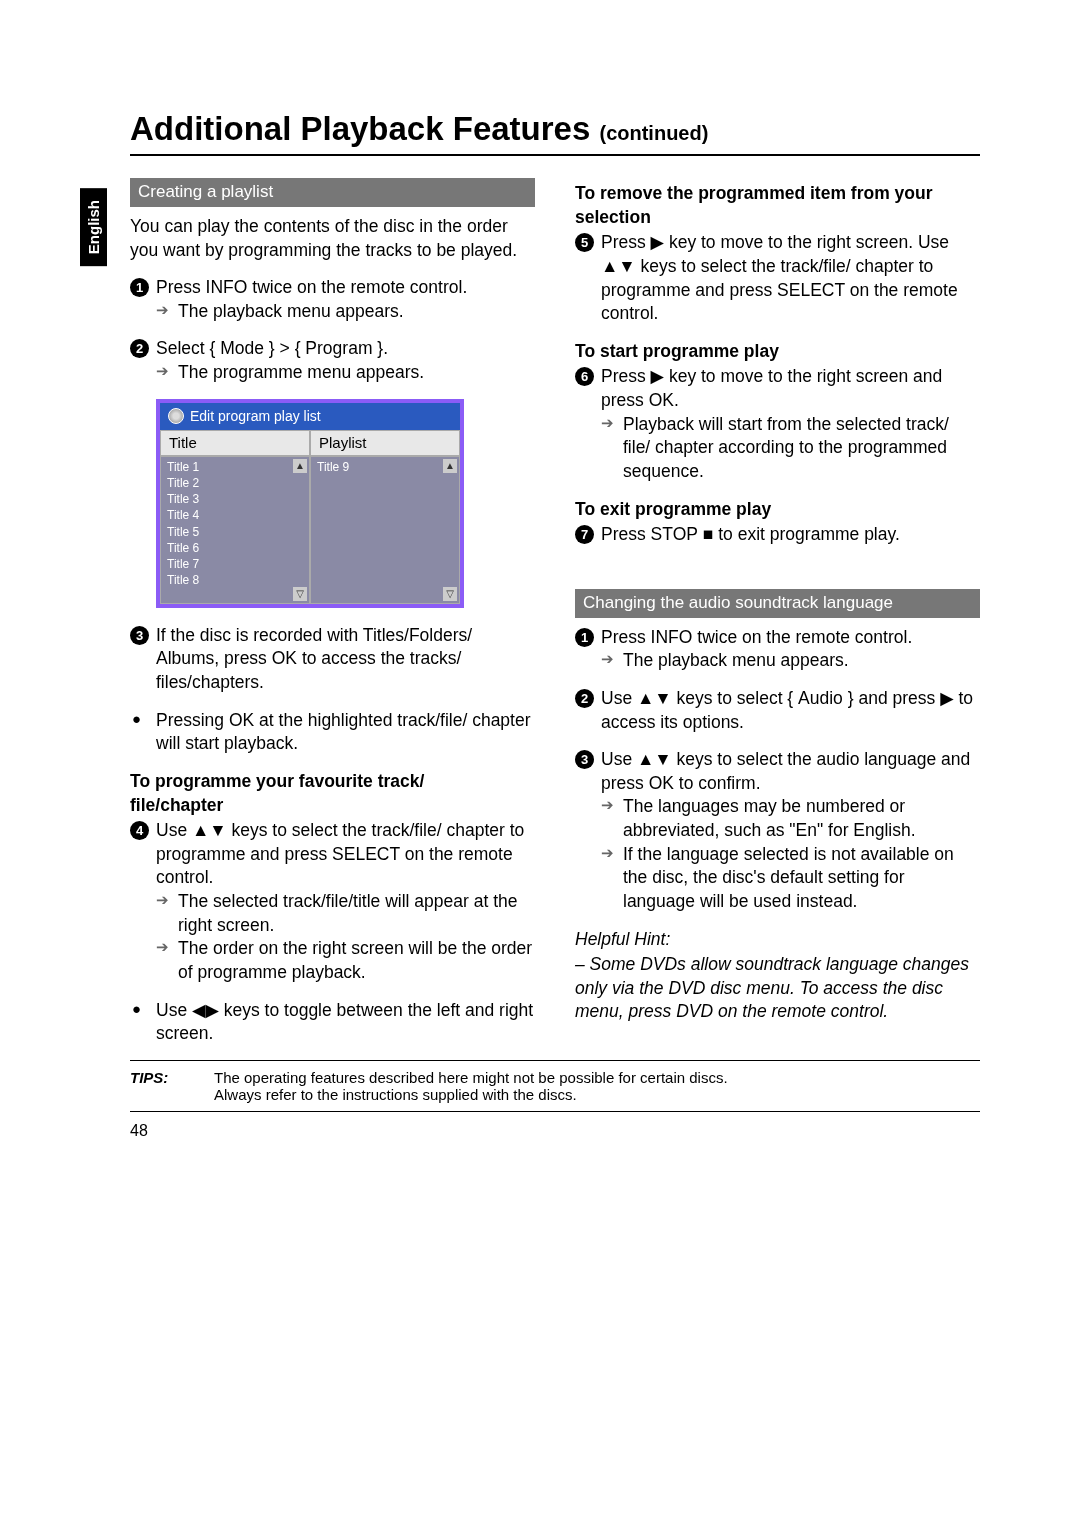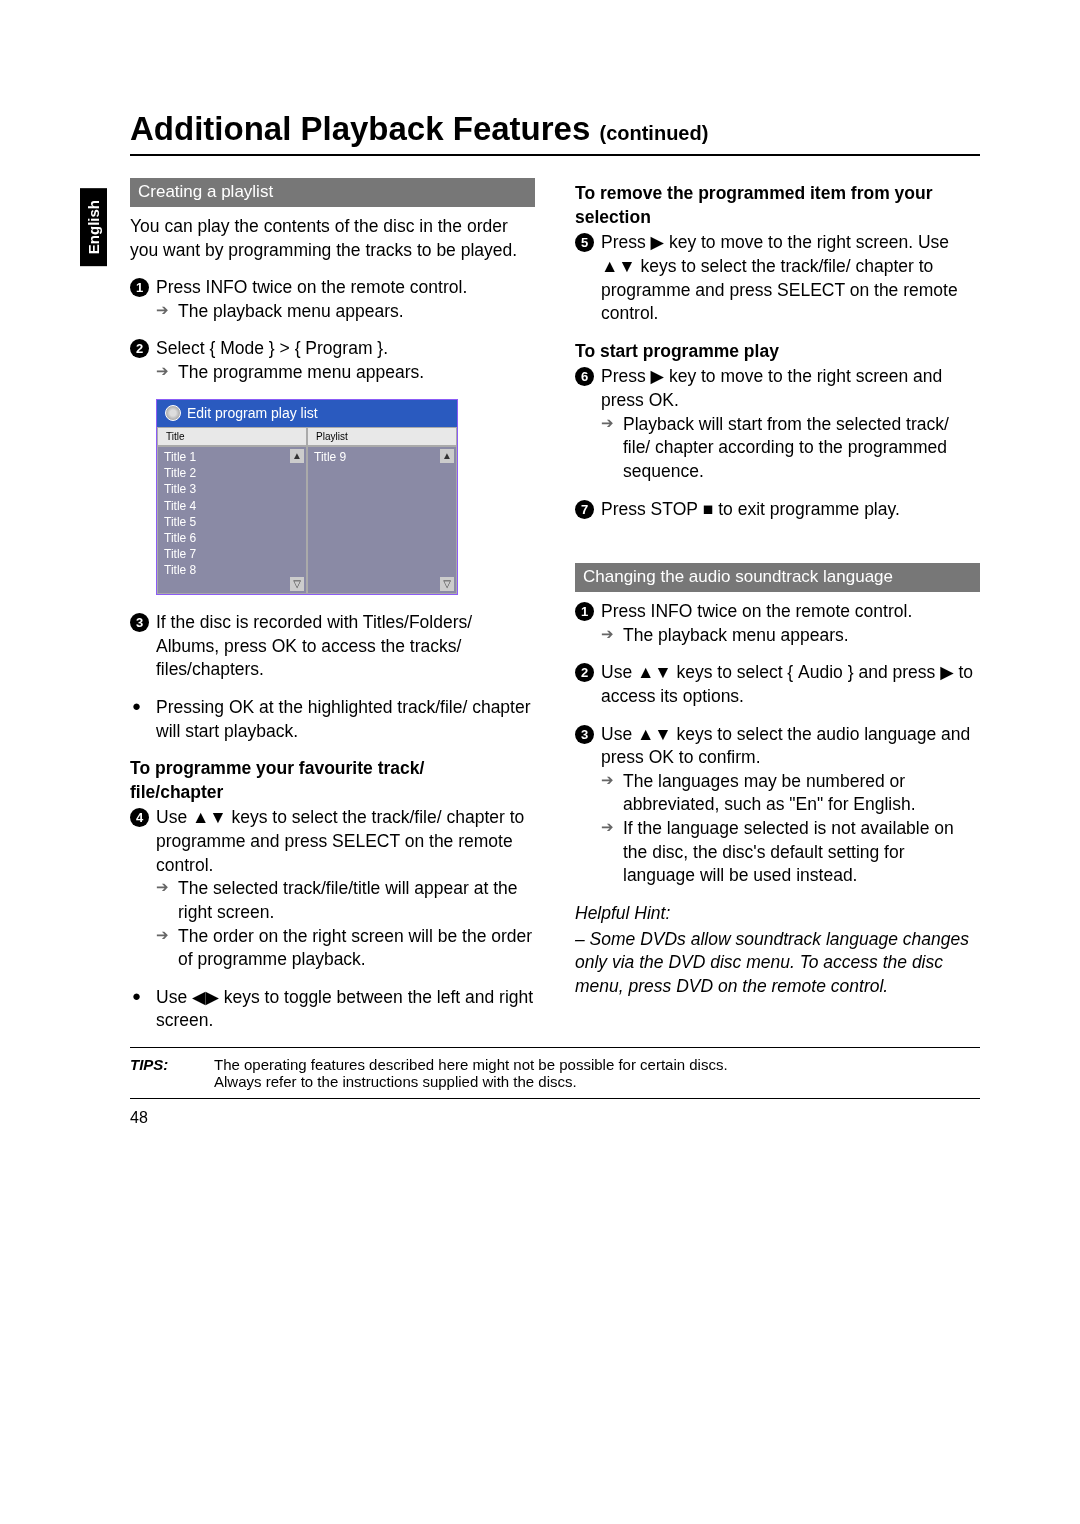--- a/index.html
+++ b/index.html
@@ -107,21 +107,21 @@
   .subhead {
     font-weight: bold;
     margin: 8px 0 2px 0;
   }
   .italic { font-style: italic; }
   .b { font-weight: normal; }
 
   
   .progshot {
     width: 300px;
-    border: 1px solid #8b5cf6;
+    border: 4px solid #8b5cf6;
     margin: 6px 0 16px 26px;
     font-size: 13px;
   }
   .progshot .titlebar {
     background: #2a5abf;
     color: #fff;
     padding: 4px 8px;
     display: flex;
     align-items: center;
     gap: 6px;
@@ -134,21 +134,21 @@
   }
   .progshot .headers {
     display: flex;
     background: #e8e8e8;
     color: #000;
   }
   .progshot .headers > div {
     flex: 1;
     padding: 2px 8px;
     border: 1px solid #aaa;
-    font-size: 10px;
+    font-size: 15px;
   }
   .progshot .body {
     display: flex;
     background: #8a8aa5;
     height: 148px;
   }
   .progshot .list {
     flex: 1;
     position: relative;
     border: 1px solid #aaa;
@@ -276,20 +276,21 @@
         <span class="sym">Press ▶ key to move to the right screen. Use ▲▼ keys to select the track/file/ chapter to programme and press </span><span class="b">SELECT</span><span> on the remote control.</span>
       </div>
 
       <div class="subhead">To start programme play</div>
       <div class="step">
         <span class="circ">6</span>
         <span class="sym">Press ▶ key to move to the right screen and press </span><span class="b">OK.</span>
         <div class="result">Playback will start from the selected track/ file/ chapter according to the programmed sequence.</div>
       </div>
 
+      <div class="subhead">To exit programme play</div>
       <div class="step">
         <span class="circ">7</span>
         <span>Press </span><span class="b">STOP</span><span class="sym"> ■ to exit programme play.</span>
       </div>
 
       <div style="height:24px"></div>
       <div class="section-bar">Changing the audio soundtrack language</div>
 
       <div class="step">
         <span class="circ">1</span>

